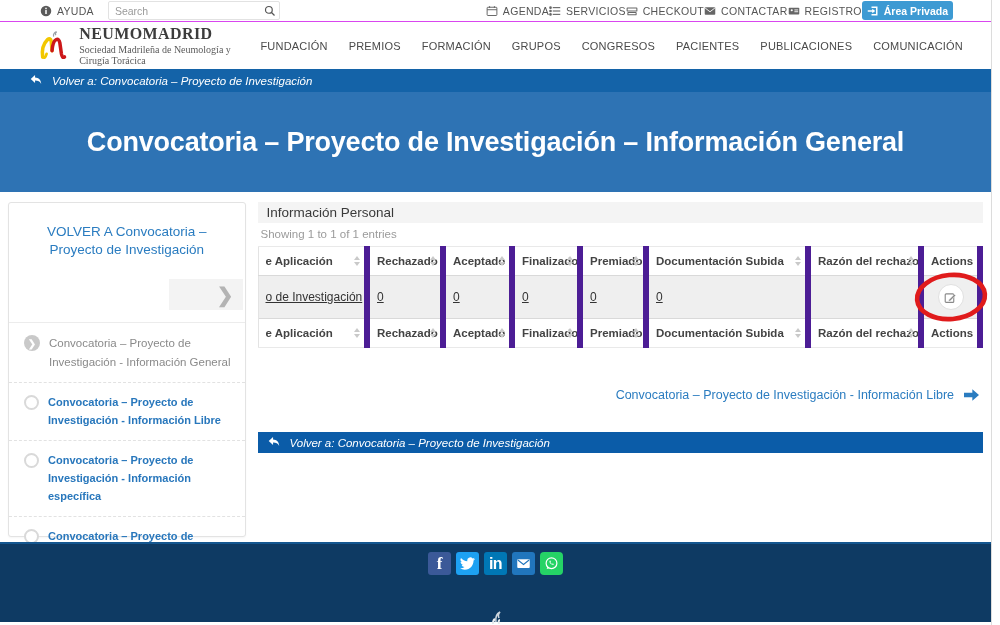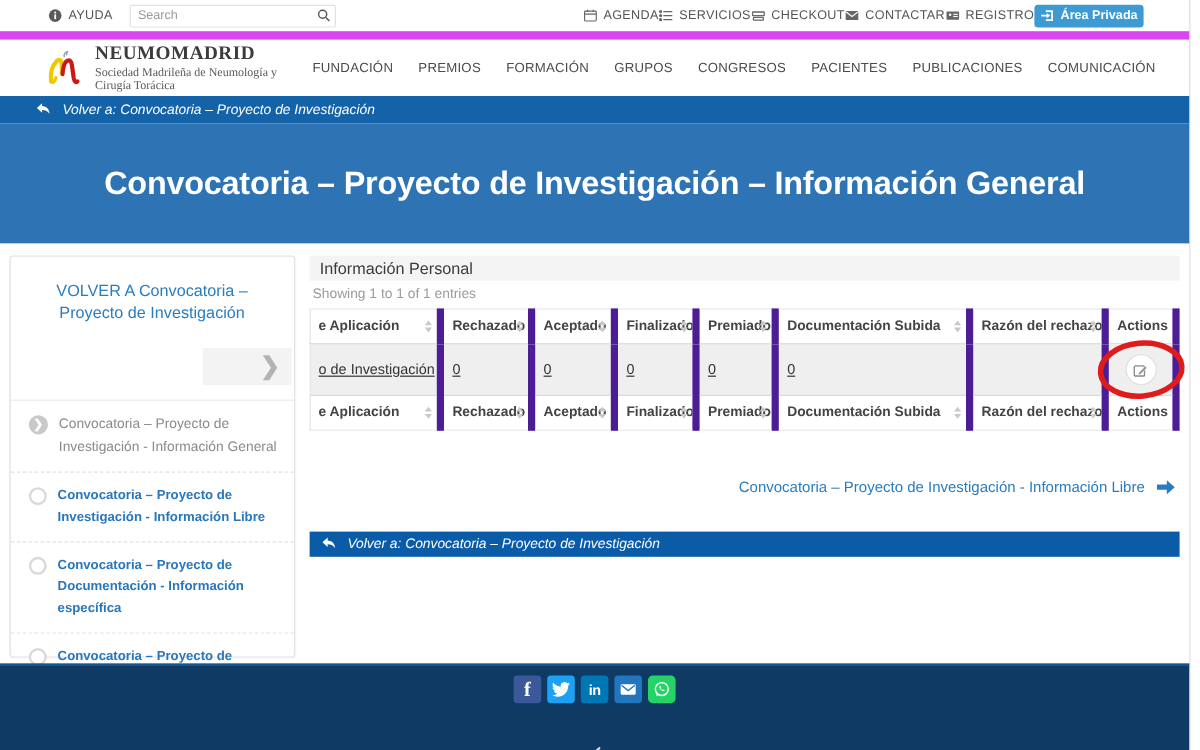--- a/index.html
+++ b/index.html
@@ -1,20 +1,20 @@
 <!DOCTYPE html>
 <html><head>
 <meta charset="utf-8">
 <style>
   * { margin:0; padding:0; box-sizing:border-box; }
   html,body { width:1000px; height:625px; background:#fff; font-family:"Liberation Sans", sans-serif; overflow:hidden; }
   .page { width:992px; height:625px; border-right:1px solid #dcdcdc; background:#fff; position:relative; }
 
   
-  .topbar { height:33px; display:flex; align-items:center; border-bottom:7px solid #d946ef; padding:0 10px 0 40px; font-size:10.5px; color:#555; }
+  .topbar { height:22px; display:flex; align-items:center; border-bottom:1px solid #d946ef; padding:0 10px 0 40px; font-size:10.5px; color:#555; }
   .topbar .left { display:flex; align-items:center; gap:8px; }
   .tb-item { display:flex; align-items:center; gap:5px; color:#555; cursor:pointer; letter-spacing:.3px; }
   .tb-icon { width:12px; height:12px; display:inline-block; color:#666; }
   .search-box { width:172px; height:19px; border:1px solid #e2e2e2; background:#fff; display:flex; align-items:center; border-radius:2px; margin-left:6px; }
   .search-box input { flex:1; border:0; outline:0; font-size:10.5px; color:#444; padding:0 6px; font-family:"Liberation Sans",sans-serif; background:transparent; }
   .search-box input::placeholder { color:#9a9a9a; }
   .search-box .mag { width:18px; display:flex; justify-content:center; color:#555; }
   .topbar .right { margin-left:auto; display:flex; align-items:center; padding-right:28px; }
   .btn-private { background:#3d9ad3; color:#fff; border:0; border-radius:3px; height:19px; padding:0 5px; font-size:10.5px; font-weight:bold; display:flex; align-items:center; gap:5px; cursor:pointer; }
 
@@ -70,21 +70,21 @@
   .next-link-row .arr { width:15px; height:12px; }
 
   .crumb.bottom { height:21px; margin-top:30px; background:#0b5ca8; padding-left:10px; }
 
   
   .footer { height:80px; background:#0e3a63; border-top:2px solid #14568f; position:relative; }
   .social { display:flex; justify-content:center; gap:5px; padding-top:8px; }
   .soc { width:23px; height:23px; border-radius:3px; display:flex; align-items:center; justify-content:center; cursor:pointer; color:#fff; font-weight:bold; }
   .soc.facebook { background:#3b5998; font-family:"Liberation Serif",serif; font-size:17px; }
   .soc.twitter { background:#1da1f2; }
-  .soc.linkedin { background:#0077b5; font-size:12px; letter-spacing:-.5px; }
+  .soc.linkedin { background:#0077b5; font-size:16px; letter-spacing:-.5px; }
   .soc.email { background:#2176bd; }
   .soc.whatsapp { background:#25d366; border-radius:4px; }
   .foot-logo { position:absolute; left:50%; bottom:-2px; transform:translateX(-50%); }
 </style>
 </head>
 <body>
 
 <div class="page">
 
   <div class="topbar">
@@ -224,21 +224,21 @@
         <li class="sb-item active">
           <span class="dot filled">❯</span>
           <span class="lbl">Convocatoria – Proyecto de Investigación - Información General</span>
         </li>
         <li class="sb-item">
           <span class="dot"></span>
           <span class="lbl">Convocatoria – Proyecto de Investigación - Información Libre</span>
         </li>
         <li class="sb-item">
           <span class="dot"></span>
-          <span class="lbl">Convocatoria – Proyecto de Documentación - Información específica</span>
+          <span class="lbl">Convocatoria – Proyecto de Investigación - Información específica</span>
         </li>
         <li class="sb-item">
           <span class="dot"></span>
           <span class="lbl">Convocatoria – Proyecto de Investigación - Información Investigadores</span>
         </li>
         <li class="sb-item">
           <span class="dot"></span>
           <span class="lbl">Convocatoria – Proyecto de Investigación - Documentación</span>
         </li>
       </ul>

